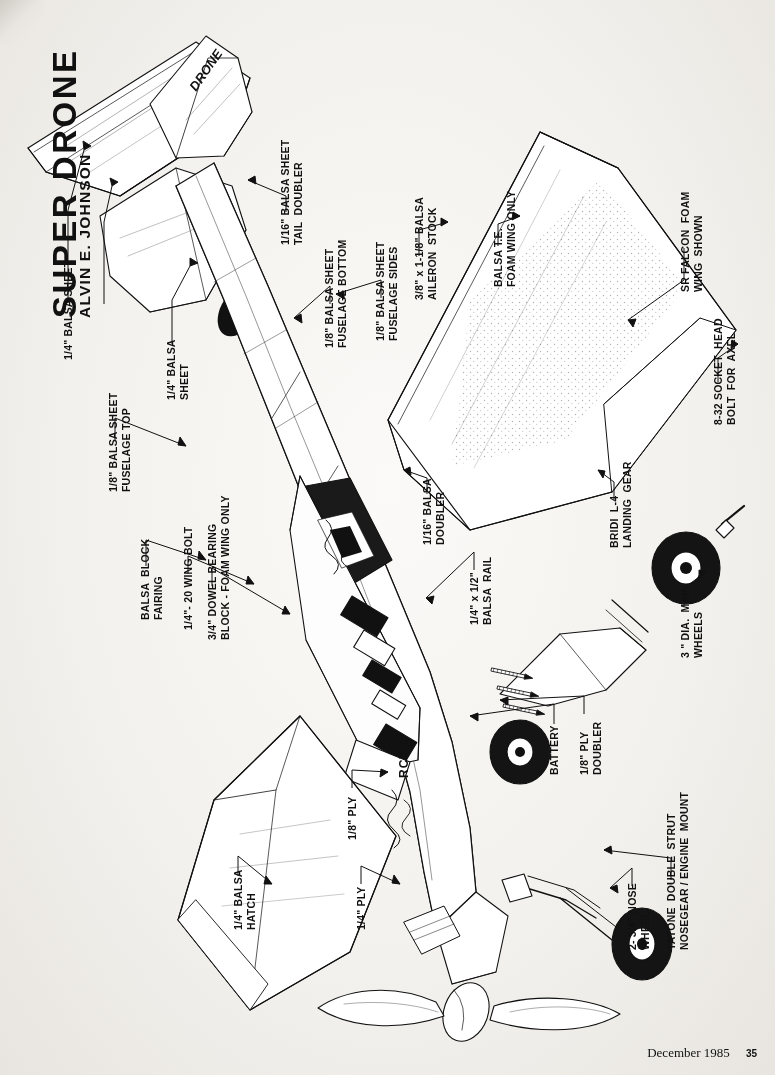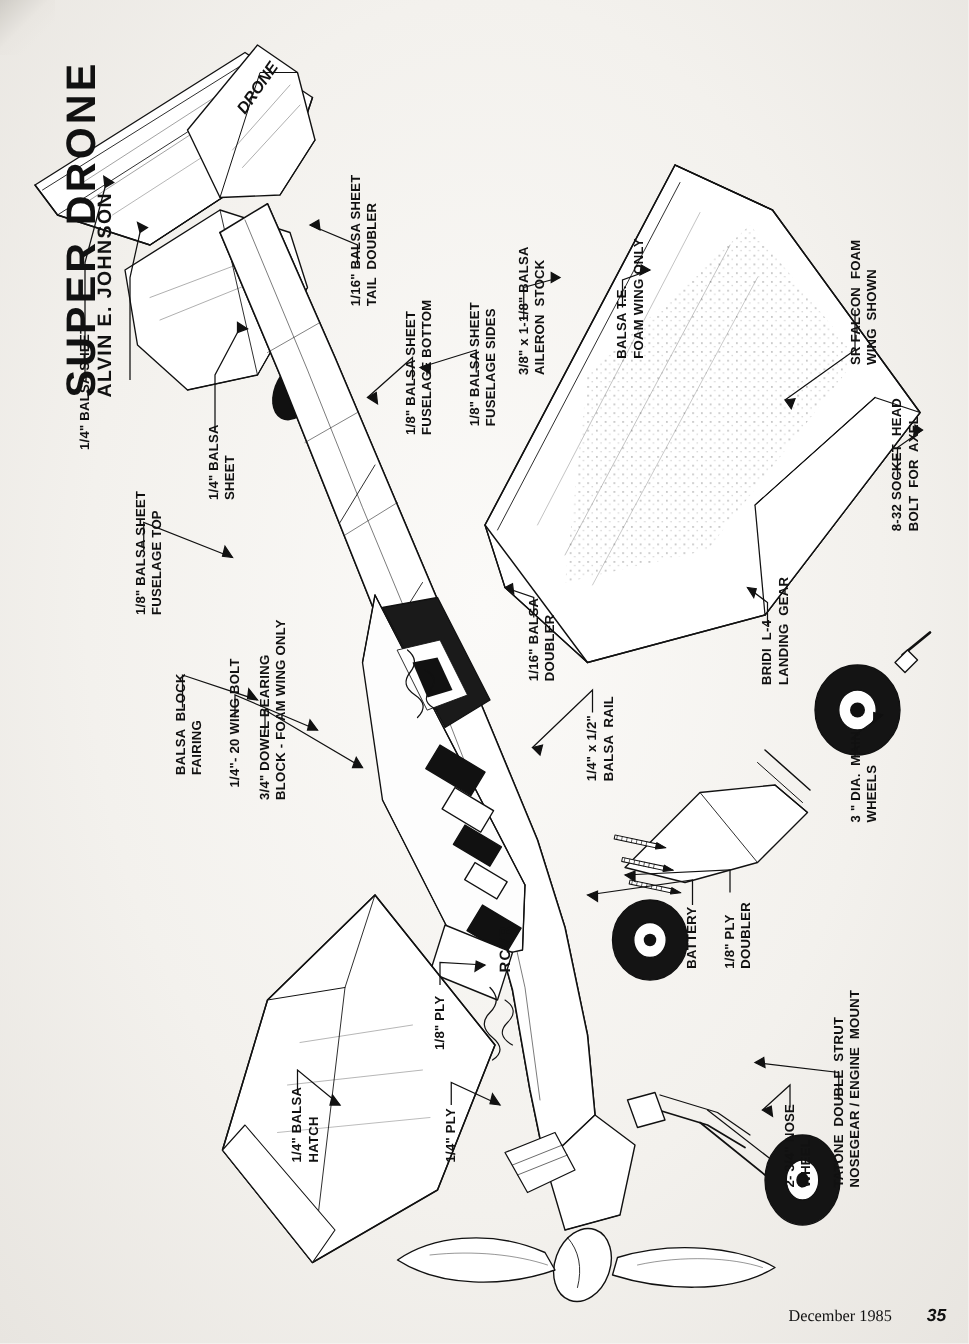--- a/index.html
+++ b/index.html
@@ -70,31 +70,30 @@
     color: #111;
   }
   .rot90 { transform: rotate(-90deg); }
   
   #footer {
     position: absolute;
     right: 18px;
     bottom: 14px;
     display: flex;
     align-items: baseline;
-    gap: 28px;
+    gap: 16px;
   }
   #footer-date {
     font-size: 13px;
     font-family: "Liberation Serif", serif;
   }
   #footer-page {
-    font-size: 14px;
+    font-size: 10px;
     font-weight: bold;
     font-family: "Liberation Sans", sans-serif;
-    font-style: italic;
   }
 </style>
 </head>
 <body>
 
 <div id="page">
 
   <div id="paper-bg"></div>
   <div id="paper-edge-tl"></div>
 

